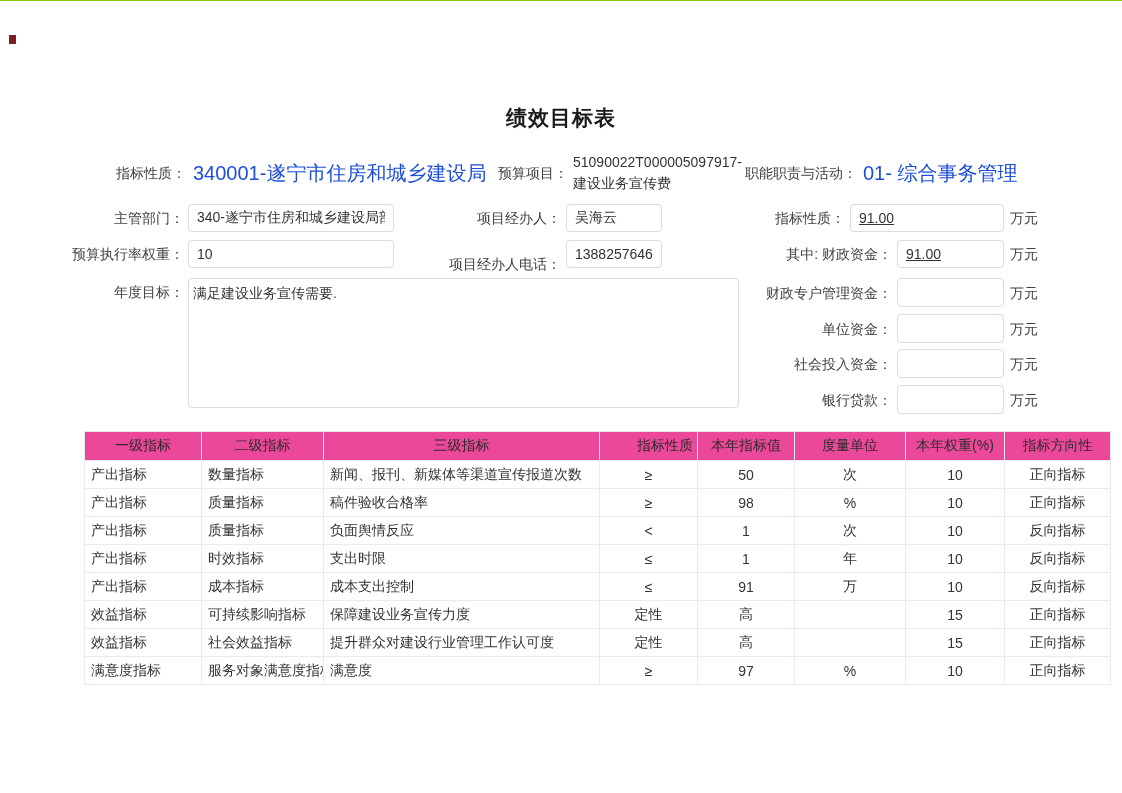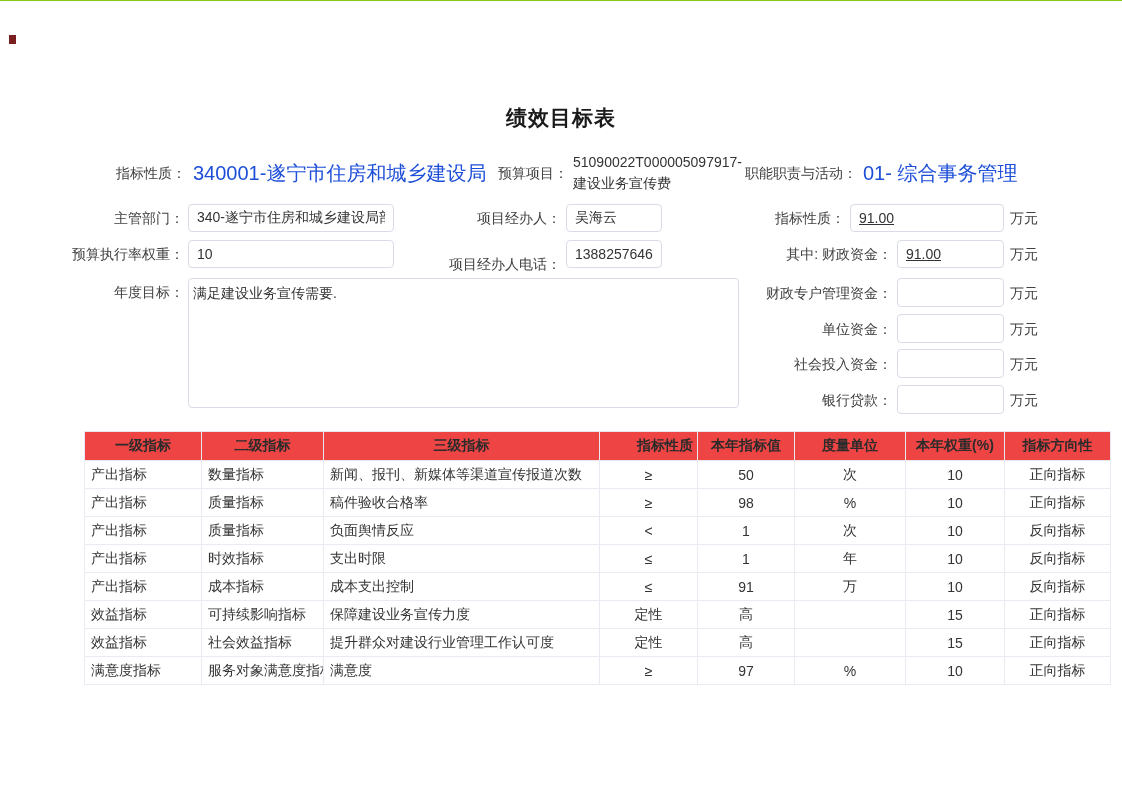--- a/index.html
+++ b/index.html
@@ -41,21 +41,21 @@
   textarea.ipt{resize:none;padding:4px 4px;line-height:20px;}
   .unit{
     position:absolute;font-size:14px;color:#404040;line-height:20px;
   }
   table.grid{
     position:absolute;left:84px;top:430px;width:954px;
     border-collapse:collapse;table-layout:fixed;
     font-size:14px;color:#333;
   }
   table.grid th{
-    background:#ef4444;font-weight:700;color:#2b2b2b;
+    background:#ec4899;font-weight:400;color:#2b2b2b;
     border:1px solid #e5e8ef;height:28px;padding:0 4px;
     text-align:center;
   }
   table.grid td{
     border:1px solid #e8ebf2;height:27px;padding:0 6px;
     overflow:hidden;white-space:nowrap;
   }
   table.grid .c1{width:108px;}
   table.grid .c2{width:113px;}
   table.grid .c3{width:267px;}

